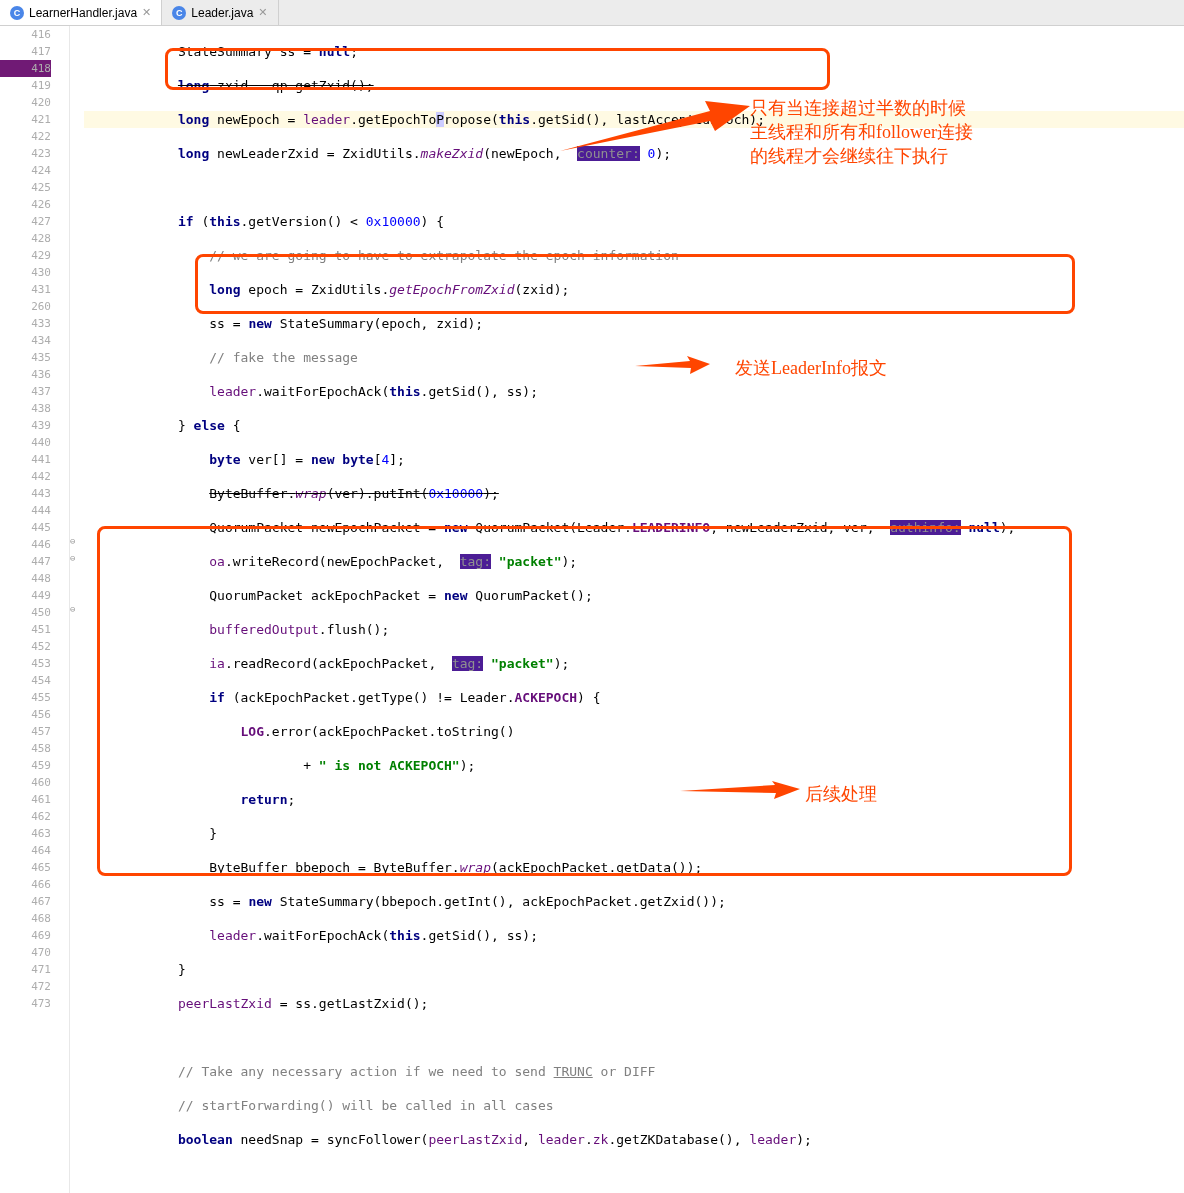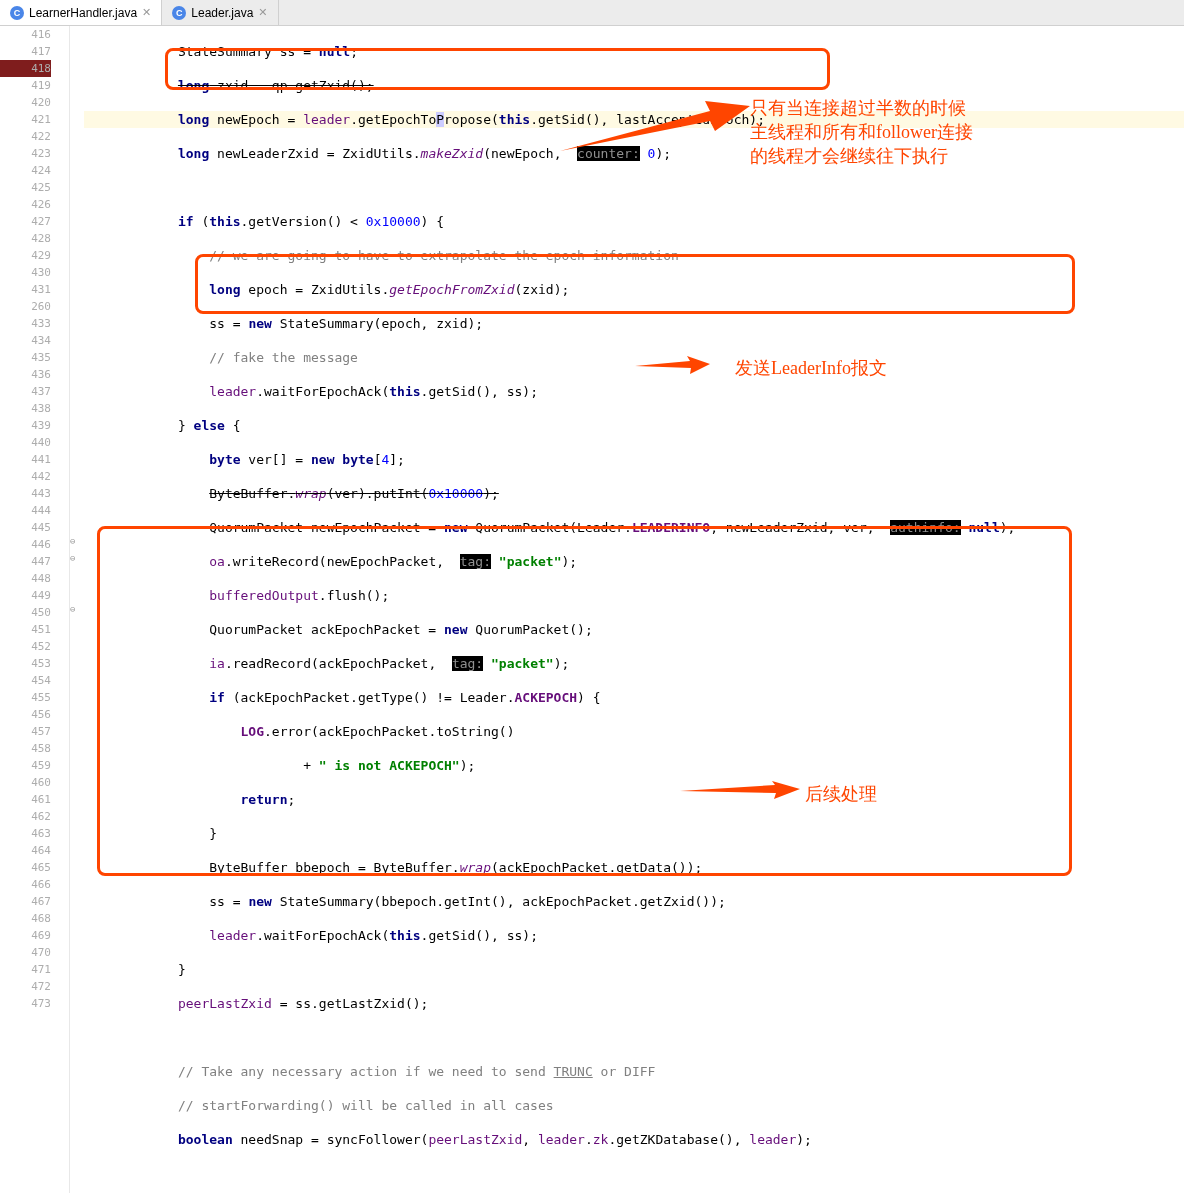--- a/index.html
+++ b/index.html
@@ -17,21 +17,21 @@
 .code{flex:1;padding-left:14px;white-space:pre;line-height:17px;position:relative}
 .code-line{height:17px}
 .hl-line{background:#fffae3}
 .kw{color:#000080;font-weight:bold}
 .str{color:#008000;font-weight:bold}
 .num{color:#0000ff}
 .com{color:#808080;}
 .st-it{color:#660e7a;font-style:italic}
 .st-b{color:#660e7a;font-weight:bold}
 .fld{color:#660e7a;font-weight:normal}
-.hint{color:#909090;background:#000000;font-style:normal}
+.hint{color:#909090;background:#4c1d95;font-style:normal}
 .del{text-decoration:line-through}
 .box{position:absolute;border:3px solid #ff4500;border-radius:8px;pointer-events:none}
 .anno{position:absolute;color:#ff4500;font-family:Liberation Serif, serif;font-size:18px;pointer-events:none}
 .arrow{position:absolute;pointer-events:none}
 </style>
 </head>
 <body>
 
 <div class="tabs">
   <div class="tab active">
@@ -43,21 +43,21 @@
     <span class="c-icon">C</span>
     <span>Leader.java</span>
     <span class="close">✕</span>
   </div>
 </div>
 
 <div class="editor">
   <div class="gutter" id="gutter">
       <div>416</div>
       <div>417</div>
-      <div style="background: #7f1d1d;">418</div>
+      <div style="background: #701a75;">418</div>
       <div>419</div>
       <div>420</div>
       <div>421</div>
       <div>422</div>
       <div>423</div>
       <div>424</div>
       <div>425</div>
       <div>426</div>
       <div>427</div>
       <div>428</div>
@@ -122,22 +122,22 @@
 <div class="code-line">                <span class="com">// we are going to have to extrapolate the epoch information</span></div>
 <div class="code-line">                <span class="kw">long</span> epoch = ZxidUtils.<span class="st-it">getEpochFromZxid</span>(zxid);</div>
 <div class="code-line">                ss = <span class="kw">new</span> StateSummary(epoch, zxid);</div>
 <div class="code-line">                <span class="com">// fake the message</span></div>
 <div class="code-line">                <span class="fld">leader</span>.waitForEpochAck(<span class="kw">this</span>.getSid(), ss);</div>
 <div class="code-line">            } <span class="kw">else</span> {</div>
 <div class="code-line">                <span class="kw">byte</span> ver[] = <span class="kw">new byte</span>[<span class="num">4</span>];</div>
 <div class="code-line">                <span class="del">ByteBuffer.<span class="st-it">wrap</span>(ver).putInt(<span class="num">0x10000</span>);</span></div>
 <div class="code-line">                QuorumPacket newEpochPacket = <span class="kw">new</span> QuorumPacket(Leader.<span class="st-b">LEADERINFO</span>, newLeaderZxid, ver,  <span class="hint">authinfo:</span> <span class="kw">null</span>);</div>
 <div class="code-line">                <span class="fld">oa</span>.writeRecord(newEpochPacket,  <span class="hint">tag:</span> <span class="str">"packet"</span>);</div>
+<div class="code-line">                QuorumPacket ackEpochPacket = <span class="kw">new</span> QuorumPacket();</div>
 <div class="code-line">                <span class="fld">bufferedOutput</span>.flush();</div>
-<div class="code-line">                QuorumPacket ackEpochPacket = <span class="kw">new</span> QuorumPacket();</div>
 <div class="code-line">                <span class="fld">ia</span>.readRecord(ackEpochPacket,  <span class="hint">tag:</span> <span class="str">"packet"</span>);</div>
 <div class="code-line">                <span class="kw">if</span> (ackEpochPacket.getType() != Leader.<span class="st-b">ACKEPOCH</span>) {</div>
 <div class="code-line">                    <span class="st-b">LOG</span>.error(ackEpochPacket.toString()</div>
 <div class="code-line">                            + <span class="str">" is not ACKEPOCH"</span>);</div>
 <div class="code-line">                    <span class="kw">return</span>;</div>
 <div class="code-line">                }</div>
 <div class="code-line">                ByteBuffer bbepoch = ByteBuffer.<span class="st-it">wrap</span>(ackEpochPacket.getData());</div>
 <div class="code-line">                ss = <span class="kw">new</span> StateSummary(bbepoch.getInt(), ackEpochPacket.getZxid());</div>
 <div class="code-line">                <span class="fld">leader</span>.waitForEpochAck(<span class="kw">this</span>.getSid(), ss);</div>
 <div class="code-line">            }</div>

